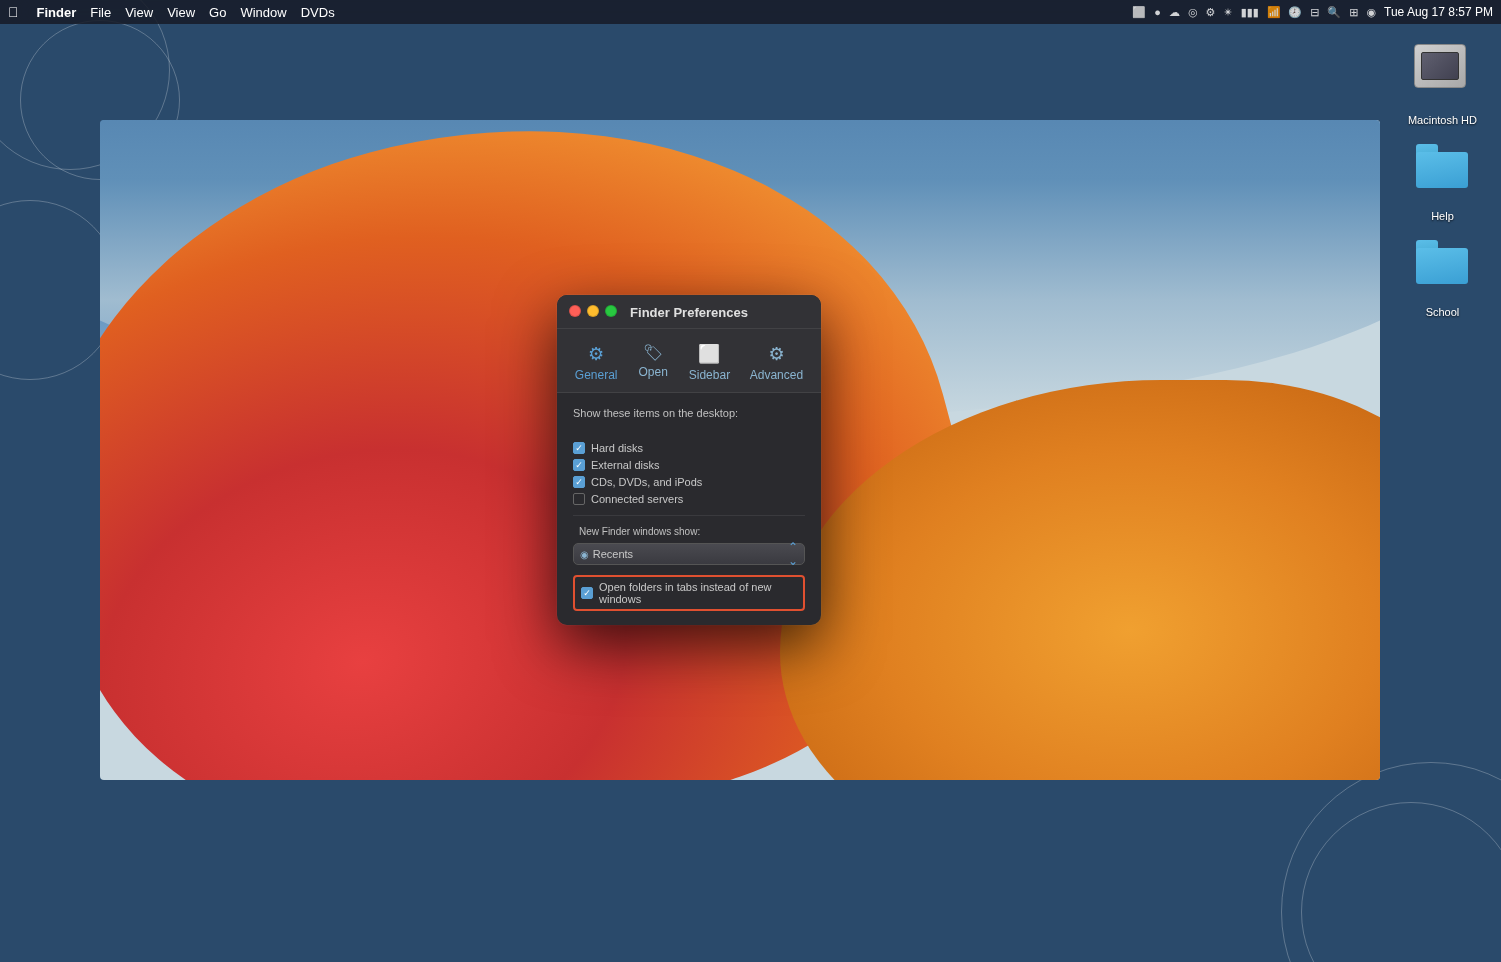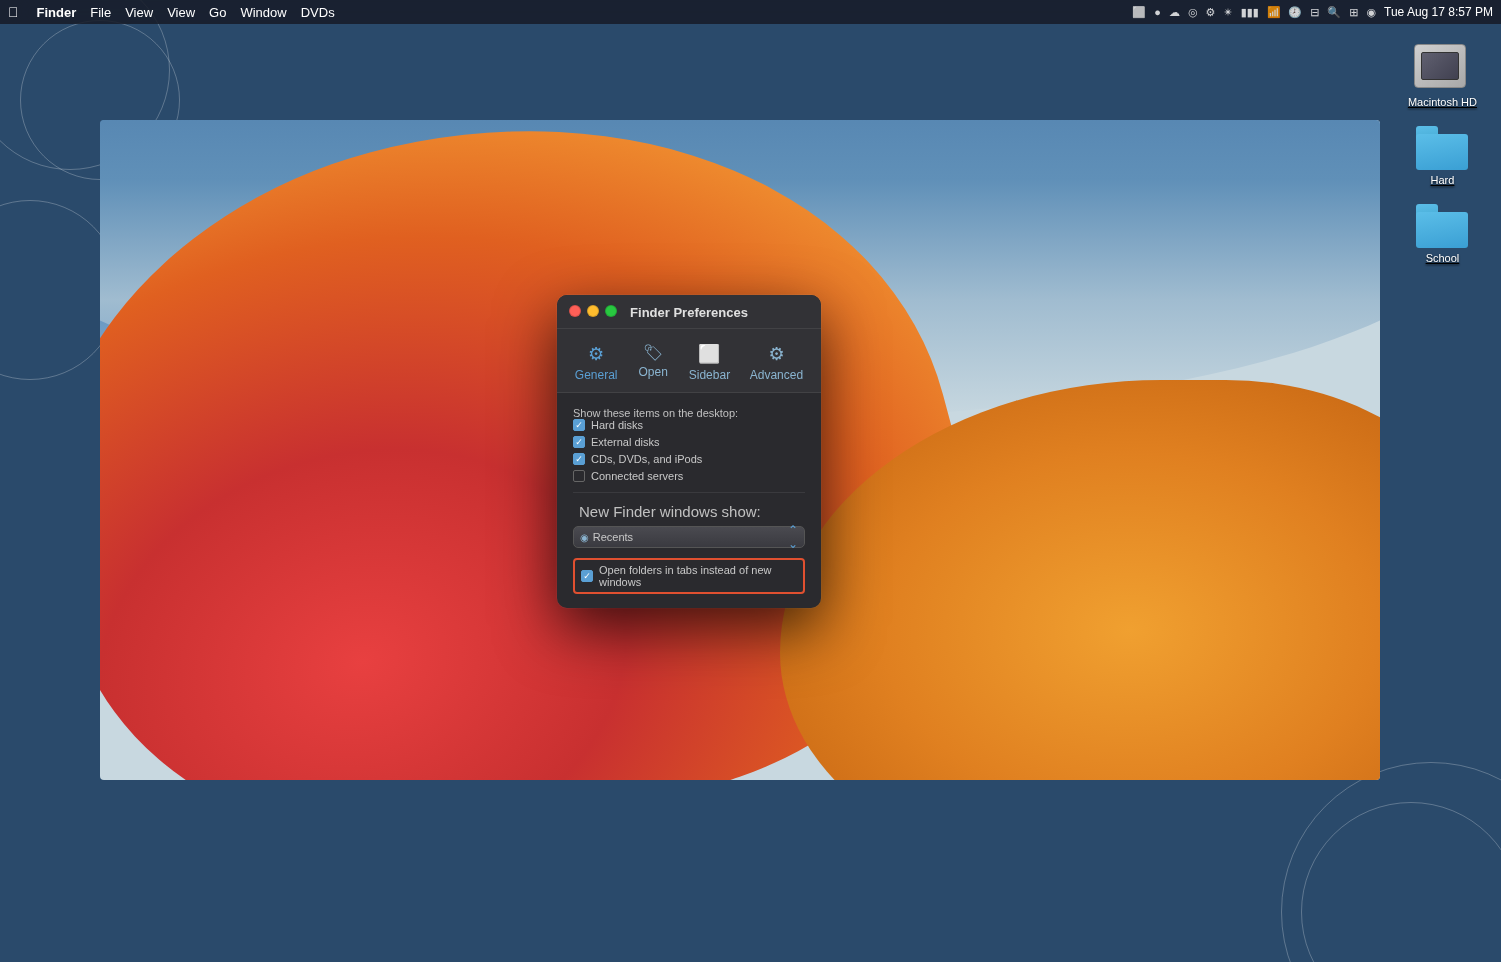--- a/index.html
+++ b/index.html
@@ -138,25 +138,24 @@
       display: flex;
       flex-direction: column;
       align-items: center;
       gap: 10px;
     }
 
     .desktop-icon {
       display: flex;
       flex-direction: column;
       align-items: center;
-      gap: 4px;
+      gap: 22px;
       cursor: pointer;
       padding: 4px;
       border-radius: 4px;
-      text-decoration: underline;
     }
 
     .desktop-icon-label {
       color: #fff;
       font-size: 11px;
       text-shadow: 0 1px 2px rgba(0,0,0,0.8);
       text-align: center;
     }
 
     
@@ -311,21 +310,21 @@
     }
 
     
     .dialog-content {
       padding: 14px 16px;
     }
 
     .section-label {
       color: #c0c0c0;
       font-size: 11px;
-      margin-bottom: 0;
+      margin-bottom: 23px;
     }
 
     .checkbox-row {
       display: flex;
       align-items: center;
       gap: 6px;
       margin-bottom: 5px;
     }
 
     .checkbox {
@@ -357,21 +356,21 @@
     }
 
     .divider {
       height: 1px;
       background: rgba(255,255,255,0.08);
       margin: 10px 0;
     }
 
     .new-finder-label {
       color: #c0c0c0;
-      font-size: 15px;
+      font-size: 10px;
       margin-bottom: 6px;
       padding-left: 6px;
     }
 
     
     .dropdown-row {
       display: flex;
       align-items: center;
       gap: 6px;
       margin-bottom: 10px;
@@ -477,21 +476,21 @@
         </div>
       </div>
       <span class="desktop-icon-label">Macintosh HD</span>
     </div>
 
     <div class="desktop-icon">
       <div class="folder-icon">
         <div class="folder-tab"></div>
         <div class="folder-back"></div>
       </div>
-      <span class="desktop-icon-label">Hard</span>
+      <span class="desktop-icon-label">Help</span>
     </div>
 
     <div class="desktop-icon">
       <div class="folder-icon">
         <div class="folder-tab"></div>
         <div class="folder-back"></div>
       </div>
       <span class="desktop-icon-label">School</span>
     </div>
   </div>

